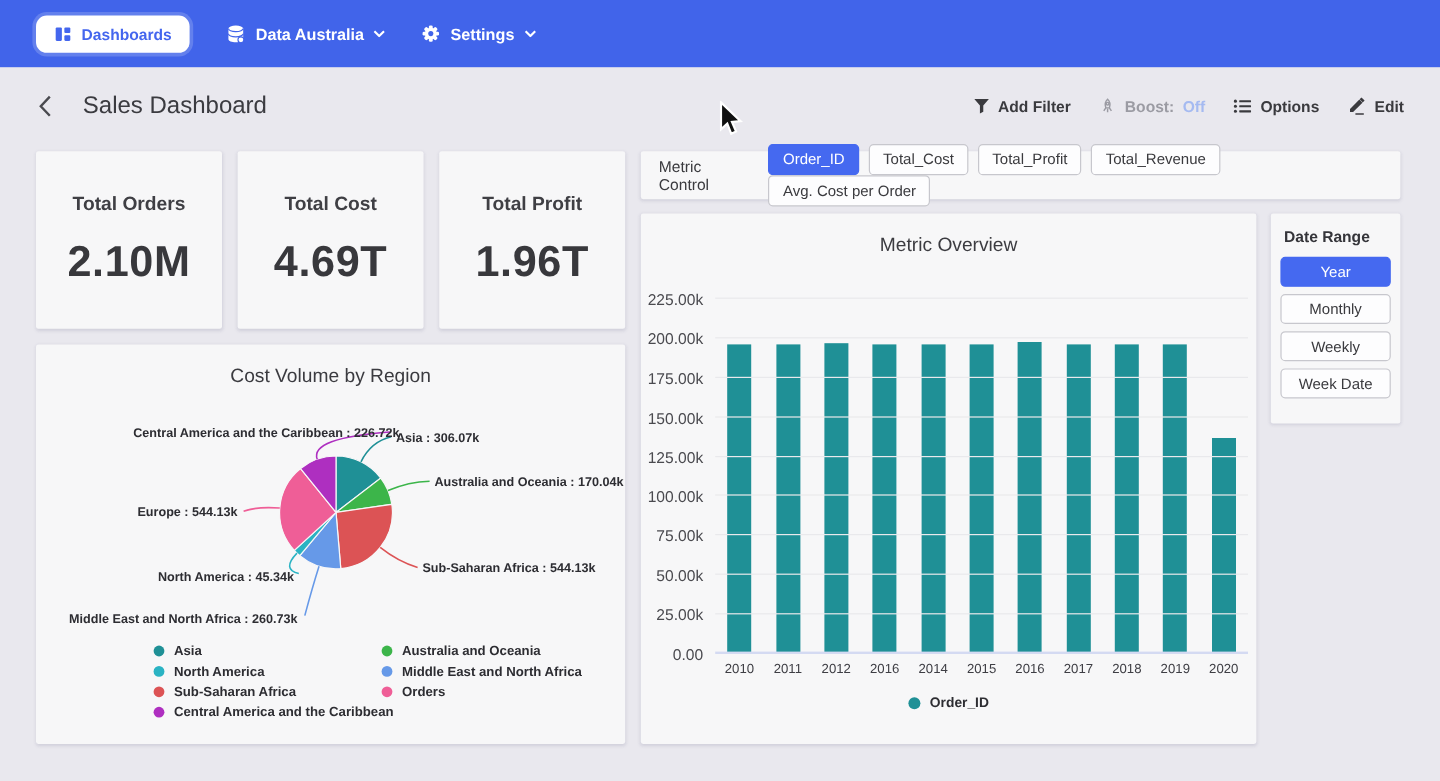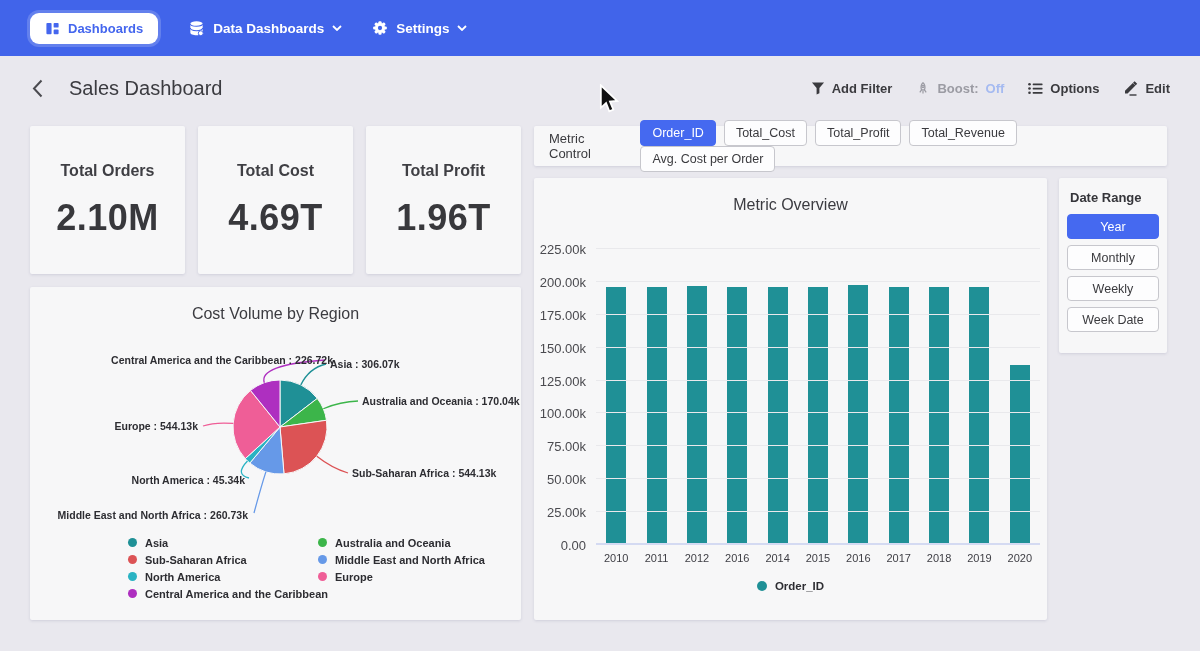--- a/index.html
+++ b/index.html
@@ -104,21 +104,21 @@
       <span>Dashboards</span>
     </button>
     <div class="nav-item">
       <svg width="17" height="17" viewBox="0 0 18 18">
         <path d="M2.5 4 v9.5 c0 1.5 2.9 2.7 6.5 2.7 s6.5-1.2 6.5-2.7 V4" fill="#ffffff"></path>
         <ellipse cx="9" cy="4" rx="6.5" ry="2.6" fill="#ffffff"></ellipse>
         <path d="M2.5 8.6 c0 1.5 2.9 2.7 6.5 2.7 s6.5-1.2 6.5-2.7" stroke="#4164ea" stroke-width="1.1" fill="none"></path>
         <path d="M2.5 4 c0 1.5 2.9 2.7 6.5 2.7 s6.5-1.2 6.5-2.7" stroke="#4164ea" stroke-width="1.1" fill="none"></path>
         <circle cx="13.5" cy="14" r="2.6" fill="#ffffff" stroke="#4164ea" stroke-width="1"></circle>
       </svg>
-      <span>Data Dashboards</span>
+      <span>Data Australia</span>
       <svg width="10" height="6" viewBox="0 0 10 6">
         <path d="M1 1 L5 5 L9 1" stroke="#ffffff" stroke-width="1.8" fill="none"></path>
       </svg>
     </div>
     <div class="nav-item">
       <svg width="16" height="16" viewBox="0 0 18 18">
         <g fill="#ffffff">
           <rect x="7.2" y="1.3" width="3.6" height="15.4" rx="1.3"></rect>
           <rect x="1.3" y="7.2" width="15.4" height="3.6" rx="1.3"></rect>
           <g transform="rotate(45 9 9)">
@@ -227,44 +227,44 @@
       <path d="M234.34242964712328 55.684760063329044 Q228.0794015059726 37.95866408866067 295 33" fill="none" stroke="#ae2fc0" stroke-width="1.3"></path>
       <text x="303" y="37" text-anchor="end" font-size="10.5" font-weight="bold" fill="#2d2d32">Central America and the Caribbean : 226.72k</text>
     </svg>
   <div class="pie-legend" id="pie-legend">
       <div class="col">
         <div class="legend-item">
           <span class="legend-dot" style="background: rgb(31, 144, 150);"></span>
           <span>Asia</span>
         </div>
         <div class="legend-item">
+          <span class="legend-dot" style="background: rgb(42, 179, 195);"></span>
+          <span>North America</span>
+        </div>
+        <div class="legend-item">
           <span class="legend-dot" style="background: rgb(220, 83, 85);"></span>
           <span>Sub-Saharan Africa</span>
         </div>
         <div class="legend-item">
-          <span class="legend-dot" style="background: rgb(42, 179, 195);"></span>
-          <span>North America</span>
-        </div>
-        <div class="legend-item">
           <span class="legend-dot" style="background: rgb(174, 47, 192);"></span>
           <span>Central America and the Caribbean</span>
         </div>
       </div>
       <div class="col col2">
         <div class="legend-item">
           <span class="legend-dot" style="background: rgb(60, 181, 74);"></span>
           <span>Australia and Oceania</span>
         </div>
         <div class="legend-item">
           <span class="legend-dot" style="background: rgb(102, 153, 232);"></span>
           <span>Middle East and North Africa</span>
         </div>
         <div class="legend-item">
           <span class="legend-dot" style="background: rgb(239, 94, 151);"></span>
-          <span>Europe</span>
+          <span>Orders</span>
         </div>
       </div>
     </div>
 </div>
 
 <div class="card bar-card">
   <div class="chart-title">Metric Overview</div>
   <div class="bar-plot" id="bar-plot">
     <div class="bars" id="bars">
         <div class="bar-slot">

